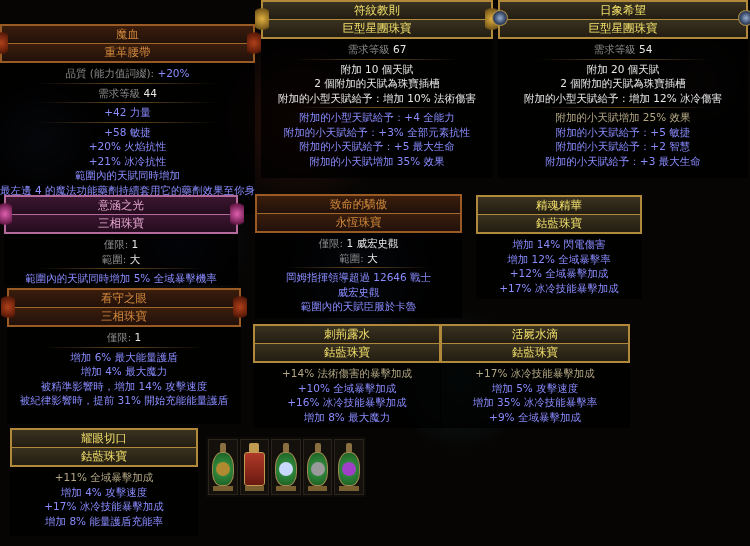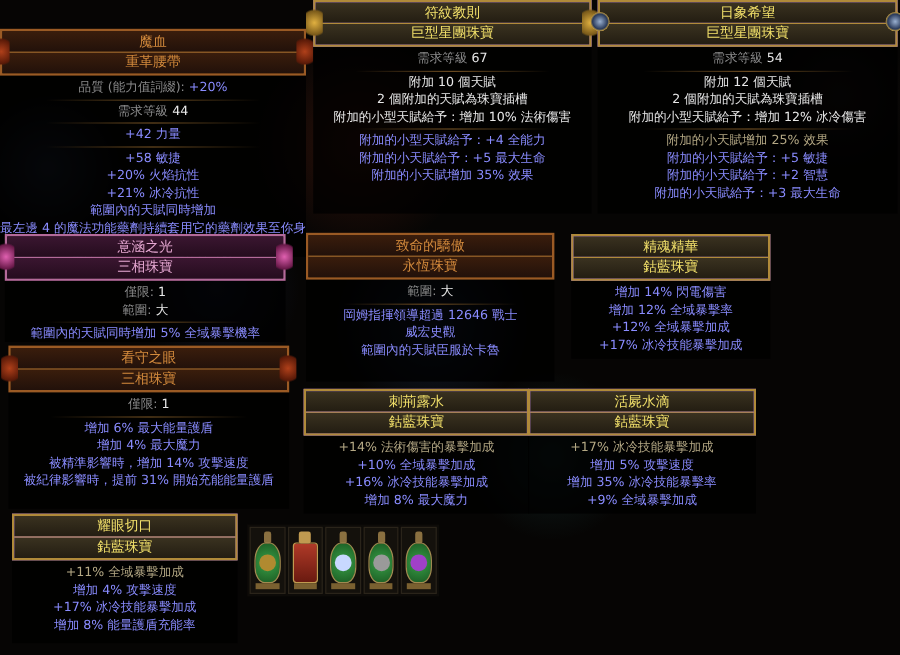--- a/index.html
+++ b/index.html
@@ -105,36 +105,37 @@
     <div class="row">巨型星團珠寶</div>
   </div>
   <div class="body">
     <div><span class="grey">需求等級 </span><span class="white">67</span></div>
     <div class="sep"></div>
     <div class="white">附加 10 個天賦</div>
     <div class="white">2 個附加的天賦為珠寶插槽</div>
     <div class="white">附加的小型天賦給予：增加 10% 法術傷害</div>
     <div class="sep"></div>
     <div class="blue">附加的小型天賦給予：+4 全能力</div>
+    <div class="blue">附加的小天賦給予：+3% 全部元素抗性</div>
     <div class="blue">附加的小天賦給予：+5 最大生命</div>
     <div class="blue">附加的小天賦增加 35% 效果</div>
   </div>
 </div>
 
 <div class="panel" style="left:498px;top:0;width:250px;height:178px;">
   <div class="hdr rare">
     <span class="orn l round"></span>
     <span class="orn r round"></span>
     <div class="row">日象希望</div>
     <div class="row">巨型星團珠寶</div>
   </div>
   <div class="body">
     <div><span class="grey">需求等級 </span><span class="white">54</span></div>
     <div class="sep"></div>
-    <div class="white">附加 12 個天賦</div>
+    <div class="white">附加 20 個天賦</div>
     <div class="white">2 個附加的天賦為珠寶插槽</div>
     <div class="white">附加的小型天賦給予：增加 12% 冰冷傷害</div>
     <div class="sep"></div>
     <div class="craft">附加的小天賦增加 25% 效果</div>
     <div class="blue">附加的小天賦給予：+5 敏捷</div>
     <div class="blue">附加的小天賦給予：+2 智慧</div>
     <div class="blue">附加的小天賦給予：+3 最大生命</div>
   </div>
 </div>
 
@@ -169,20 +170,21 @@
     <div class="blue">被紀律影響時，提前 31% 開始充能能量護盾</div>
   </div>
 </div>
 
 <div class="panel" style="left:255px;top:194px;width:207px;height:124px;">
   <div class="hdr unique">
     <div class="row">致命的驕傲</div>
     <div class="row">永恆珠寶</div>
   </div>
   <div class="body">
+    <div><span class="grey">僅限: </span><span class="white">1 威宏史觀</span></div>
     <div><span class="grey">範圍: </span><span class="white">大</span></div>
     <div class="sep"></div>
     <div class="blue">岡姆指揮領導超過 12646 戰士</div>
     <div class="blue">威宏史觀</div>
     <div class="blue">範圍內的天賦臣服於卡魯</div>
   </div>
 </div>
 
 <div class="panel" style="left:476px;top:195px;width:166px;height:104px;">
   <div class="hdr rare">

